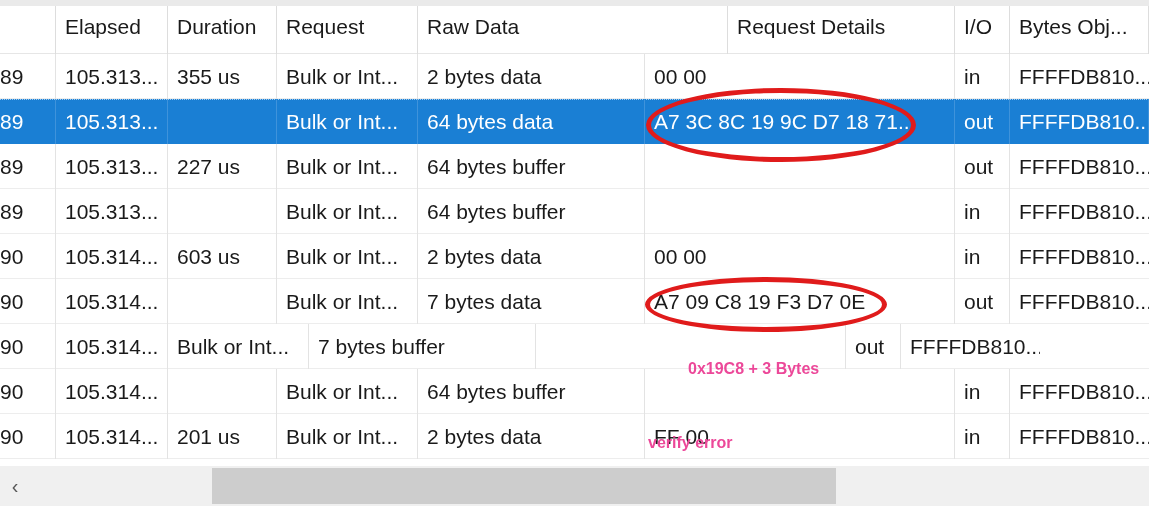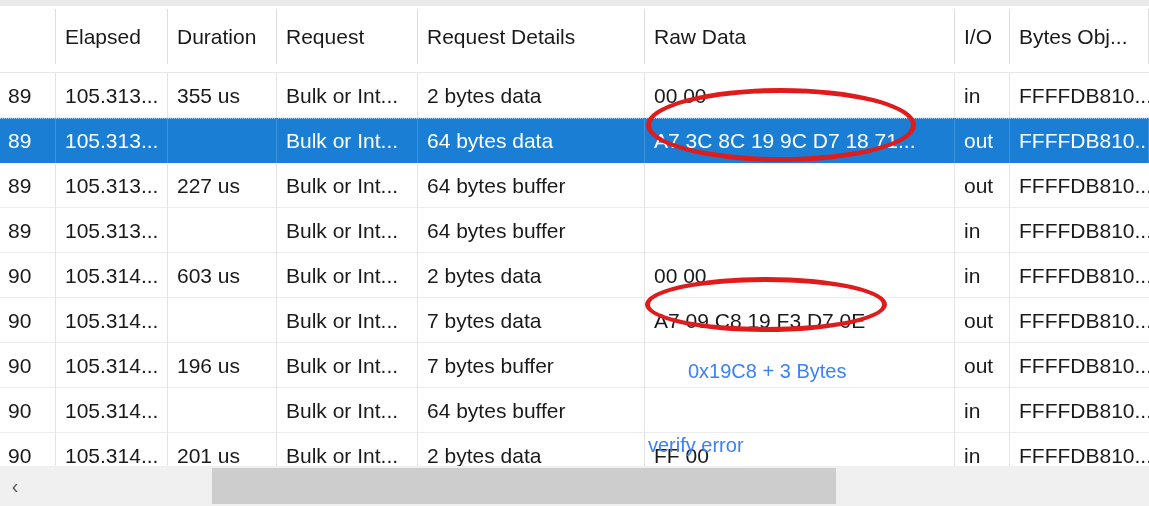--- a/index.html
+++ b/index.html
@@ -28,21 +28,21 @@
     background: #ffffff;
   }
   .row {
     display: flex;
     width: 1149px;
     height: 45px;
     box-sizing: border-box;
     align-items: center;
   }
   .row.header {
-    height: 73px;
+    height: 54px;
     border-bottom: 1px solid #e6e6e6;
     background: #ffffff;
   }
   .row.data {
     border-bottom: 1px solid #ededed;
   }
   .row.selected {
     background: #1a7fd4;
     color: #ffffff;
     border-top: 1px dotted #9ecbf0;
@@ -61,21 +61,21 @@
   }
   .row.header .cell {
     height: 55px;
     line-height: 55px;
     border-right: 1px solid #dddddd;
   }
   .row.selected .cell {
     color: #ffffff;
     border-right: 1px solid #3f93db;
   }
-  .cell.c-num   { width: 56px;  padding-left: 8px; text-align: left; }
+  .cell.c-num   { width: 56px;  padding-left: 0; text-align: left; }
   .cell.c-elap  { width: 112px; }
   .cell.c-dur   { width: 109px; }
   .cell.c-req   { width: 141px; }
   .cell.c-det   { width: 227px; }
   .cell.c-raw   { width: 310px; }
   .cell.c-io    { width: 55px; }
   .cell.c-dev   { width: 139px; border-right: none; }
 
   
   .header-strip {
@@ -135,43 +135,43 @@
     height: 74px;
   }
   #ellipse-raw-seven {
     left: 645px;
     top: 277px;
     width: 242px;
     height: 55px;
   }
   .note {
     position: absolute;
-    color: #3b82f6;
-    font-weight: normal;
-    font-size: 20px;
+    color: #ec4899;
+    font-weight: bold;
+    font-size: 16px;
     white-space: nowrap;
   }
   #note-bytes  { left: 688px; top: 360px; }
   #note-verify { left: 648px; top: 434px; }
 </style>
 </head>
 <body>
 
 <div id="screen">
 
   <div class="grid">
     <div class="header-strip"></div>
 
     <div class="row header">
       <div class="cell c-num"></div>
       <div class="cell c-elap">Elapsed</div>
       <div class="cell c-dur">Duration</div>
       <div class="cell c-req">Request</div>
+      <div class="cell c-raw">Raw Data</div>
       <div class="cell c-det">Request Details</div>
-      <div class="cell c-raw">Raw Data</div>
       <div class="cell c-io">I/O</div>
       <div class="cell c-dev">Bytes Obj...</div>
     </div>
 
     <div id="rows-host">
         <div class="row data">
           <div class="cell c-num">89</div>
           <div class="cell c-elap">105.313...</div>
           <div class="cell c-dur">355 us</div>
           <div class="cell c-req">Bulk or Int...</div>
@@ -226,21 +226,20 @@
           <div class="cell c-dur"></div>
           <div class="cell c-req">Bulk or Int...</div>
           <div class="cell c-det">7 bytes data</div>
           <div class="cell c-raw">A7 09 C8 19 F3 D7 0E</div>
           <div class="cell c-io">out</div>
           <div class="cell c-dev">FFFFDB810...</div>
         </div>
         <div class="row data">
           <div class="cell c-num">90</div>
           <div class="cell c-elap">105.314...</div>
-          <div class="cell c-dur">196 us</div>
           <div class="cell c-req">Bulk or Int...</div>
           <div class="cell c-det">7 bytes buffer</div>
           <div class="cell c-raw"></div>
           <div class="cell c-io">out</div>
           <div class="cell c-dev">FFFFDB810...</div>
         </div>
         <div class="row data">
           <div class="cell c-num">90</div>
           <div class="cell c-elap">105.314...</div>
           <div class="cell c-dur"></div>

